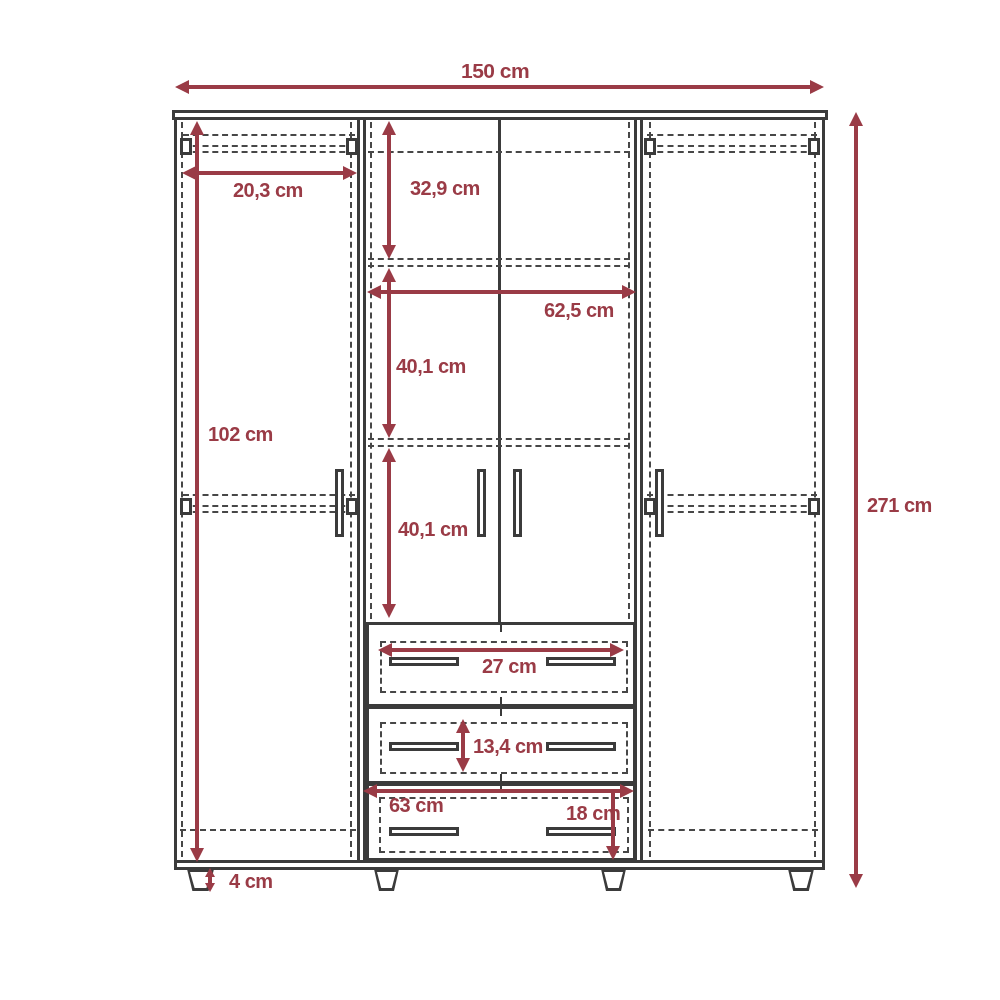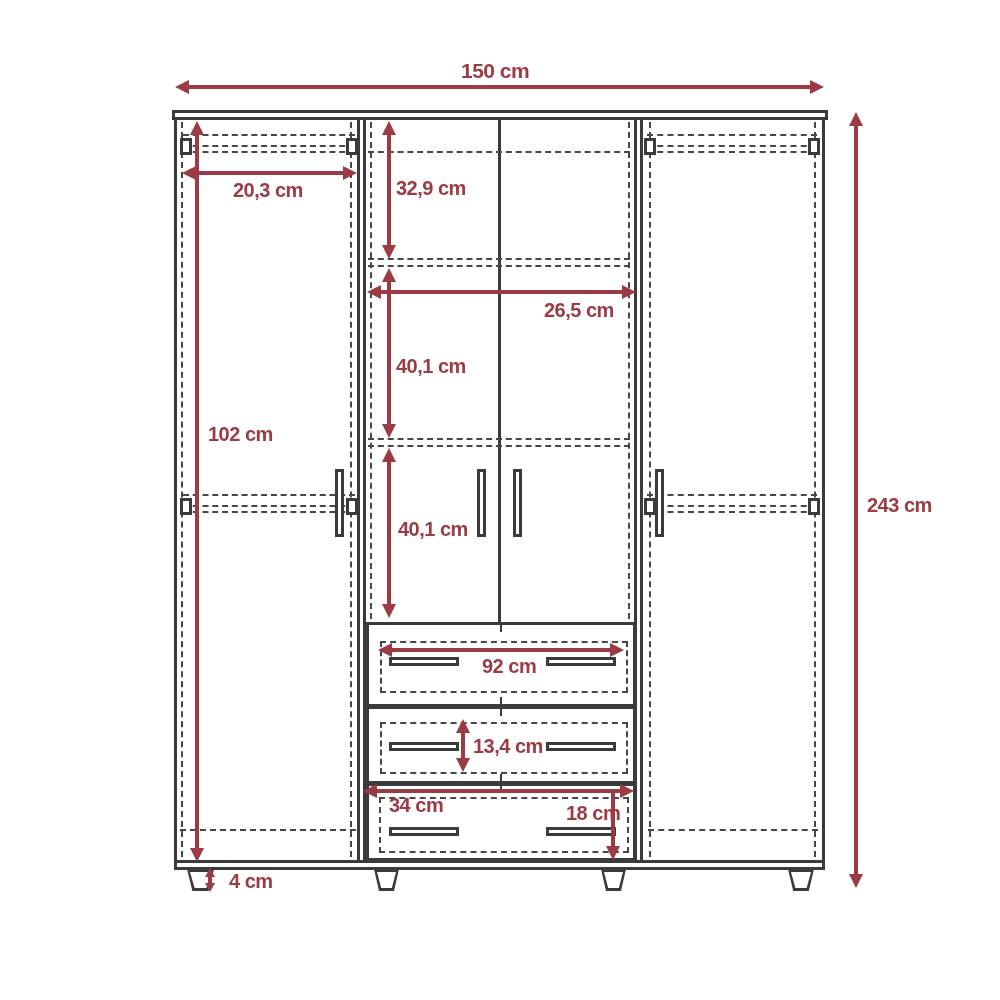--- a/index.html
+++ b/index.html
@@ -137,84 +137,84 @@
     </div>
 
   <div class="dim">
     <span class="dim-label" style="left:461px;top:60px;font-size:21px;">150 cm</span>
     <div class="hl" style="left:186px;top:85px;width:627px;"></div>
     <div class="ah l" style="left:175px;top:80px;"></div>
     <div class="ah r" style="left:810px;top:80px;"></div>
   </div>
 
   <div class="dim">
-    <span class="dim-label" style="left:867px;top:495px;">243 cm</span>
+    <span class="dim-label" style="left:867px;top:495px;">271 cm</span>
     <div class="vl" style="left:854px;top:123px;width:4px;height:753px;"></div>
     <div class="ah u" style="left:849px;top:112px;"></div>
     <div class="ah d" style="left:849px;top:874px;"></div>
   </div>
 
   <div class="dim">
     <span class="dim-label" style="left:208px;top:424px;">102 cm</span>
     <div class="vl" style="left:195px;top:132px;height:718px;"></div>
     <div class="ah u" style="left:190px;top:121px;"></div>
     <div class="ah d" style="left:190px;top:848px;"></div>
   </div>
 
   <div class="dim">
     <span class="dim-label" style="left:233px;top:180px;">20,3 cm</span>
     <div class="hl" style="left:193px;top:171px;width:152px;"></div>
     <div class="ah l" style="left:182px;top:166px;"></div>
     <div class="ah r" style="left:343px;top:166px;"></div>
   </div>
 
   <div class="dim">
-    <span class="dim-label" style="left:396px;top:178px;">32,9 cm</span>
+    <span class="dim-label" style="left:410px;top:178px;">32,9 cm</span>
     <div class="vl" style="left:387px;top:132px;height:115px;"></div>
     <div class="ah u" style="left:382px;top:121px;"></div>
     <div class="ah d" style="left:382px;top:245px;"></div>
   </div>
 
   <div class="dim">
-    <span class="dim-label" style="left:544px;top:300px;">26,5 cm</span>
+    <span class="dim-label" style="left:544px;top:300px;">62,5 cm</span>
     <div class="hl" style="left:378px;top:290px;width:246px;"></div>
     <div class="ah l" style="left:367px;top:285px;"></div>
     <div class="ah r" style="left:622px;top:285px;"></div>
   </div>
 
   <div class="dim">
     <span class="dim-label" style="left:396px;top:356px;">40,1 cm</span>
     <div class="vl" style="left:387px;top:279px;height:147px;"></div>
     <div class="ah u" style="left:382px;top:268px;"></div>
     <div class="ah d" style="left:382px;top:424px;"></div>
   </div>
 
   <div class="dim">
     <span class="dim-label" style="left:398px;top:519px;">40,1 cm</span>
     <div class="vl" style="left:387px;top:459px;height:147px;"></div>
     <div class="ah u" style="left:382px;top:448px;"></div>
     <div class="ah d" style="left:382px;top:604px;"></div>
   </div>
 
   <div class="dim">
-    <span class="dim-label" style="left:482px;top:656px;">92 cm</span>
+    <span class="dim-label" style="left:482px;top:656px;">27 cm</span>
     <div class="hl" style="left:389px;top:648px;width:224px;"></div>
     <div class="ah l" style="left:378px;top:643px;"></div>
     <div class="ah r" style="left:610px;top:643px;"></div>
   </div>
 
   <div class="dim">
     <span class="dim-label" style="left:473px;top:736px;">13,4 cm</span>
     <div class="vl" style="left:461px;top:729px;height:32px;"></div>
     <div class="ah u" style="left:456px;top:719px;"></div>
     <div class="ah d" style="left:456px;top:758px;"></div>
   </div>
 
   <div class="dim">
-    <span class="dim-label" style="left:389px;top:795px;">34 cm</span>
+    <span class="dim-label" style="left:389px;top:795px;">63 cm</span>
     <div class="hl" style="left:374px;top:789px;width:249px;"></div>
     <div class="ah l" style="left:363px;top:784px;"></div>
     <div class="ah r" style="left:620px;top:784px;"></div>
   </div>
 
   <div class="dim">
     <span class="dim-label" style="left:566px;top:803px;">18 cm</span>
     <div class="vl" style="left:611px;top:793px;height:56px;"></div>
     <div class="ah d" style="left:606px;top:846px;"></div>
   </div>

